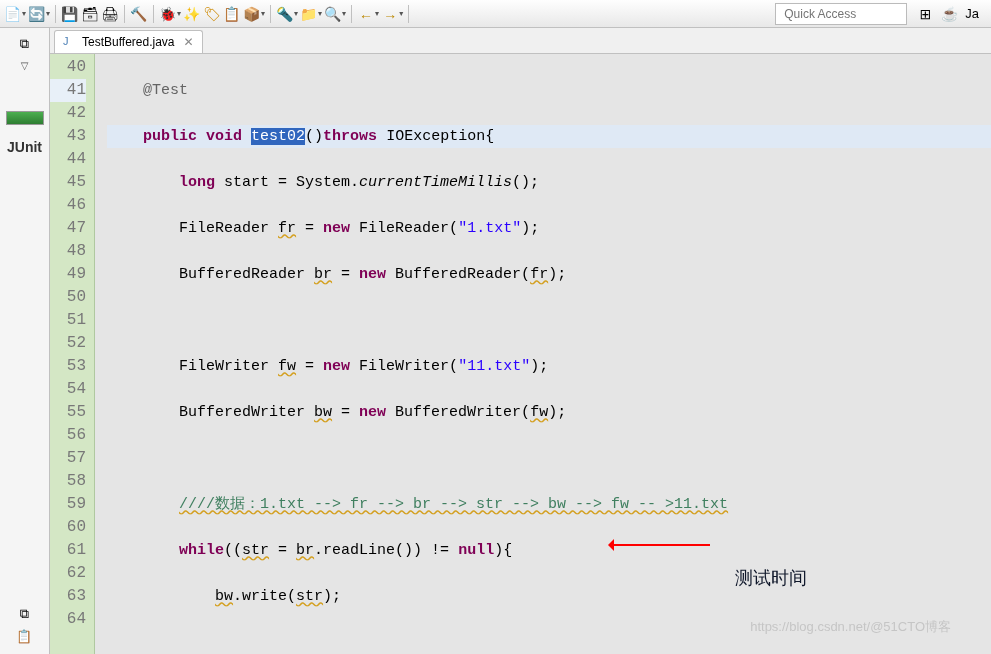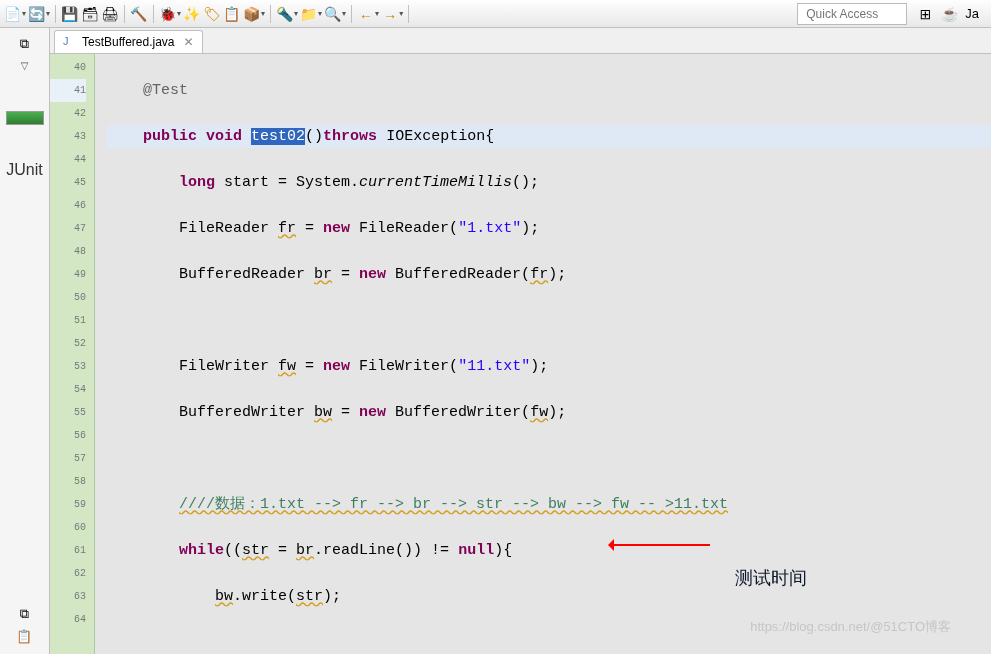--- a/index.html
+++ b/index.html
@@ -42,21 +42,21 @@
       margin-left: -2px;
       cursor: pointer;
     }
     .quick-access {
       margin-left: auto;
       background: white;
       border: 1px solid #bbb;
       padding: 3px 24px 3px 8px;
       font-size: 12px;
       color: #ef4444;
-      width: 110px;
+      width: 132px;
     }
     .perspective-area {
       display: flex;
       align-items: center;
       gap: 5px;
       margin-left: 6px;
       padding-right: 8px;
     }
     .persp-btn {
       width: 20px;
@@ -89,24 +89,25 @@
       display: flex;
       align-items: center;
       justify-content: center;
     }
     .left-min {
       font-size: 10px;
       color: #555;
       cursor: pointer;
     }
     .junit-label {
-      font-size: 16px;
+      font-size: 14px;
       color: #333;
-      margin-top: 28px;
-      cursor: pointer;
+      margin-top: 6px;
+      cursor: pointer;
+      font-weight: bold;
     }
     .progress-bar {
       width: 38px;
       height: 14px;
       background: linear-gradient(to bottom, #4caf50, #2e7d32);
       border: 1px solid #999;
       margin-top: 4px;
     }
     .left-spacer { flex: 1; }
     .left-bottom-icons {
@@ -159,21 +160,21 @@
       overflow: hidden;
       position: relative;
     }
     .gutter {
       width: 45px;
       background: #d4e7c5;
       border-right: 1px solid #b0c8a0;
       text-align: right;
       padding-right: 8px;
       font-family: Consolas, "Courier New", monospace;
-      font-size: 10px;
+      font-size: 16px;
       line-height: 23px;
       color: #787878;
       padding-top: 2px;
     }
     .gutter .highlight-line {
       background: #e8f0f8;
     }
     .code-content {
       flex: 1;
       background: #e5e5e5;

